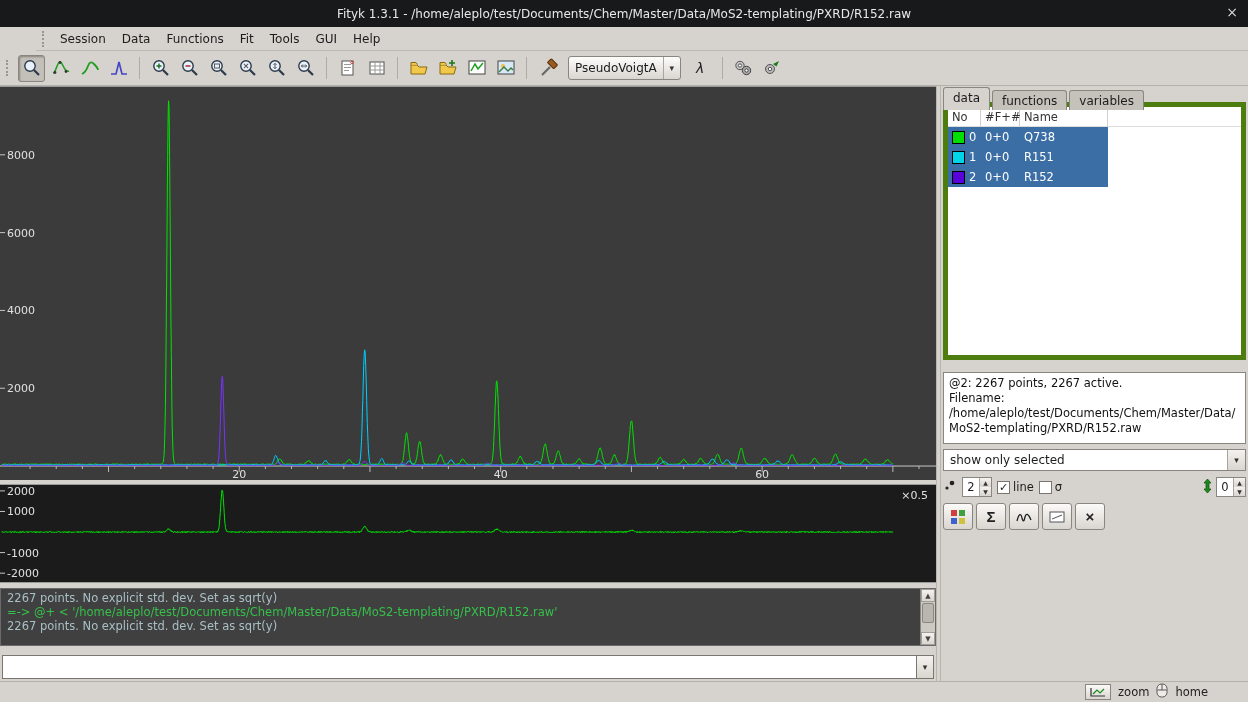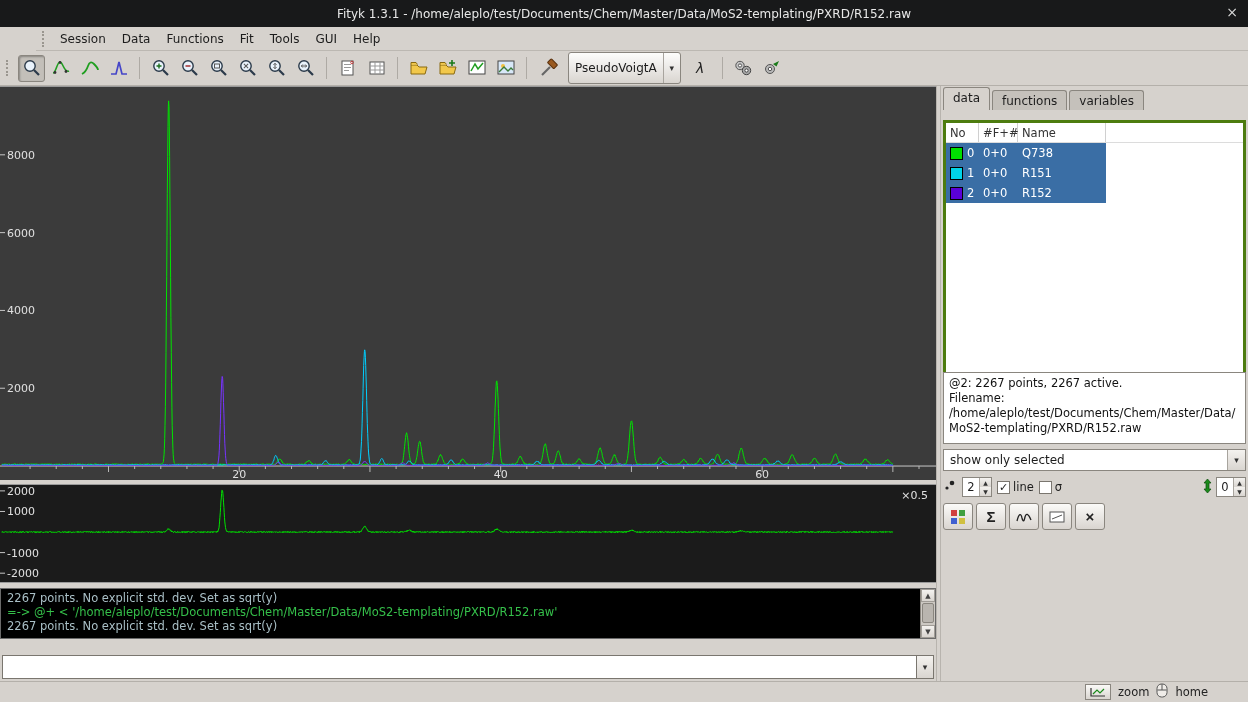--- a/index.html
+++ b/index.html
@@ -25,35 +25,35 @@
   .grip { width:5px; height:16px; border-left:2px dotted #9a968f; margin:0 5px 0 2px; }
   .menu-item { padding:3px 8px; font-size:12px; color:#1c1c1c; }
 
   
   #toolbar { position:absolute; top:51px; left:0; right:0; height:35px; background:#d6d2cd;
     border-bottom:1px solid #b4b0aa; display:flex; align-items:center; padding-left:4px; gap:2px; }
   .tbtn { width:27px; height:27px; border:1px solid transparent; background:transparent;
     display:flex; align-items:center; justify-content:center; border-radius:3px; }
   .tbtn.active { border:1px solid #8a867f; background:#c3bfb9; box-shadow:inset 1px 1px 2px rgba(0,0,0,.3); }
   .tsep { width:1px; height:22px; background:#aeaaa4; margin:0 5px; }
-  .combo { display:flex; align-items:center; margin:0 5px; height:32px;
+  .combo { display:flex; align-items:center; margin:0 5px; height:24px;
     background:linear-gradient(#fdfdfc,#d9d5d0); border:1px solid #8a867f; border-radius:3px; }
   .combo-text { padding:0 6px; font-size:12px; min-width:80px; }
   .combo-btn { width:17px; height:100%; display:flex; align-items:center; justify-content:center;
     border-left:1px solid #a8a49e; font-size:9px; color:#333; }
 
   
   #main-plot { position:absolute; top:86px; left:0; width:936px; height:394px; background:#3b3b3b;
     border-top:1px solid #9a9a9a; }
   #aux-plot { position:absolute; top:484px; left:0; width:936px; height:99px; background:#1b1b1b;
     border-top:1px solid #9a9a9a; border-bottom:1px solid #9a9a9a; }
   #main-plot svg, #aux-plot svg { display:block; width:100%; height:100%; }
 
   
-  #console { position:absolute; top:588px; left:0; width:936px; height:51px; background:#000000;
+  #console { position:absolute; top:588px; left:0; width:936px; height:58px; background:#404040;
     border:1px solid #6a6a6a; overflow:hidden; }
   #console-lines { padding:2px 20px 2px 6px; line-height:14px; font-size:11.5px; }
   .cline.message { color:#a9bfc6; }
   .cline.command { color:#35c04a; }
   #console-sb { position:absolute; right:0; top:0; bottom:0; width:15px; background:#ccc8c2;
     border-left:1px solid #8a867f; }
   #console-sb .sb-arrow { position:absolute; left:0; width:14px; height:13px; font-size:7px; color:#444;
     display:flex; align-items:center; justify-content:center; background:linear-gradient(#f4f2ef,#d9d5d0);
     border:1px solid #a19d97; }
   #sb-up { top:0; } #sb-down { bottom:0; }
@@ -71,22 +71,22 @@
   
   #splitter-v { position:absolute; left:936px; top:86px; width:5px; height:595px; background:#d6d2cd;
     border-left:1px solid #b8b4ae; border-right:1px solid #b8b4ae; }
   #sidebar { position:absolute; left:941px; top:86px; width:307px; height:595px; background:#d6d2cd; }
 
   #tabs { position:absolute; top:1px; left:2px; height:23px; display:flex; align-items:flex-end; z-index:2; }
   .tab { padding:3px 9px 2px; font-size:12px; border:1px solid #8a867f; border-bottom:none;
     background:#c5c1bb; margin-right:2px; border-radius:3px 3px 0 0; height:20px; }
   .tab.active { background:#d6d2cd; height:23px; }
 
-  #data-table { position:absolute; top:34px; left:2px; width:303px; height:258px; background:#fff;
-    border:3px solid #4d7c0f; overflow:hidden; }
+  #data-table { position:absolute; top:16px; left:2px; width:303px; height:258px; background:#fff;
+    border:5px solid #4d7c0f; overflow:hidden; }
   #table-header { display:flex; height:20px; border-bottom:1px solid #dcdcdc; font-size:11.5px; color:#333; }
   .hcell { padding:3px 4px; border-right:1px solid #d0d0d0; }
   .c0 { width:33px; } .c1 { width:39px; } .c2 { width:88px; }
   .trow { display:flex; height:20px; font-size:11.5px; align-items:stretch; }
   .tcell { display:flex; align-items:center; padding:0 4px; }
   .trow.sel .csel { background:#3a6ea5; color:#fff; }
   .swatch { width:13px; height:13px; border:1px solid #000; margin-right:4px; flex:none; }
 
   #info-box { position:absolute; top:286px; left:2px; width:303px; height:72px; background:#fff;
     border:1px solid #8a867f; padding:3px 5px; font-size:11.5px; line-height:15px; color:#111;

